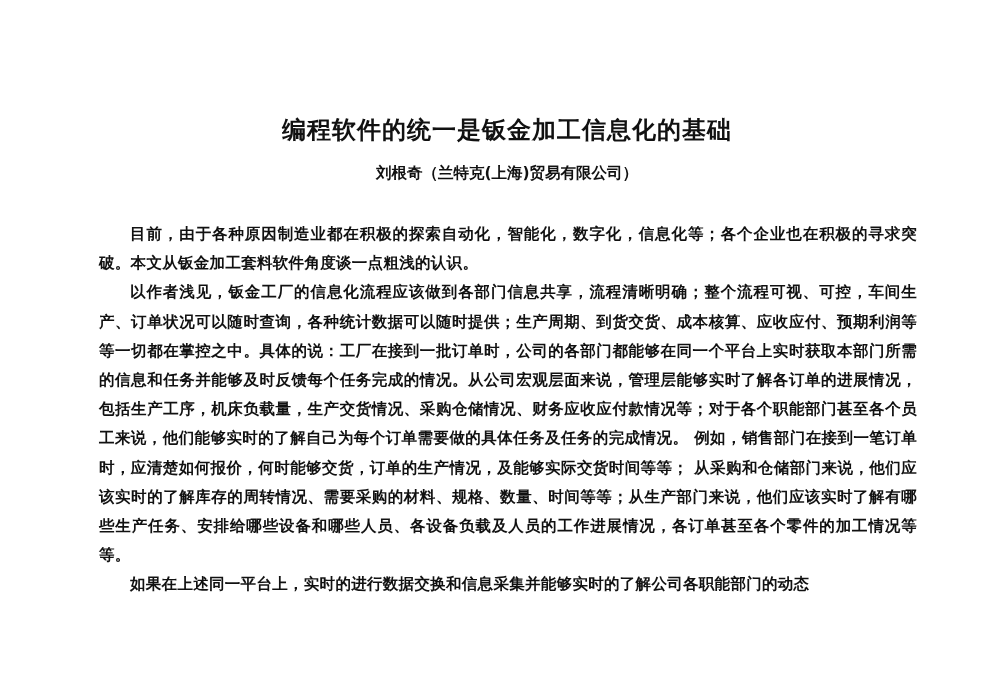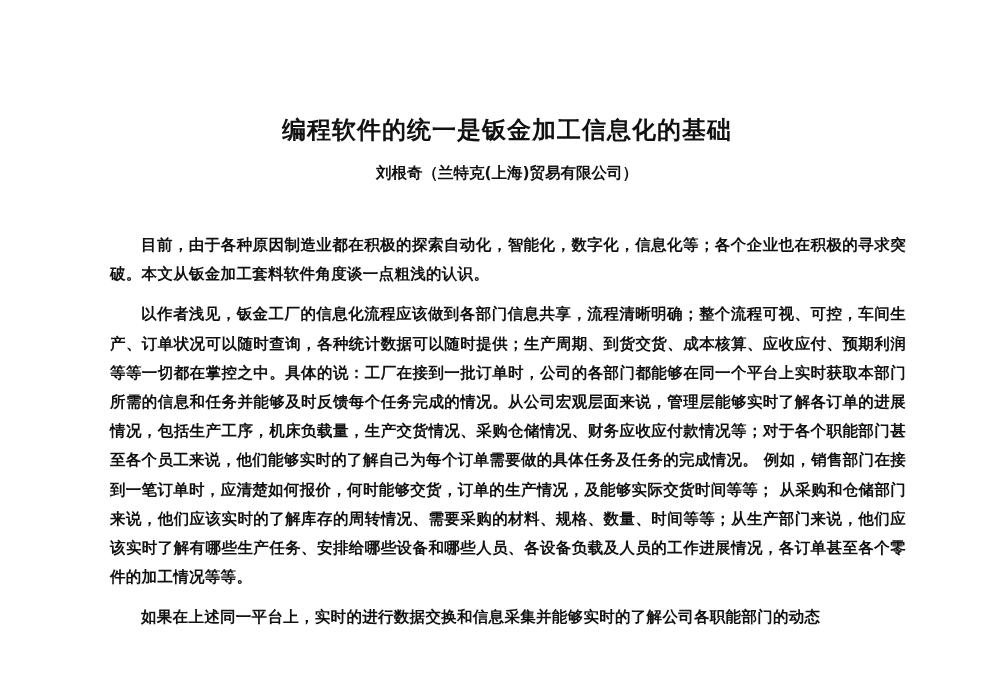--- a/index.html
+++ b/index.html
@@ -44,21 +44,21 @@
       font-weight: bold;
       line-height: 26px;
     }
     .body-text {
       position: absolute;
       top: 220px;
       left: 92px;
       width: 818px;
     }
     .para {
-      margin: 11px;
+      margin: 0;
       font-size: 15.5px;
       font-weight: bold;
       line-height: 29.2px;
       text-indent: 31px;
       text-align: justify;
       letter-spacing: 0.3px;
       word-break: break-all;
     }
   </style>
 </head>

